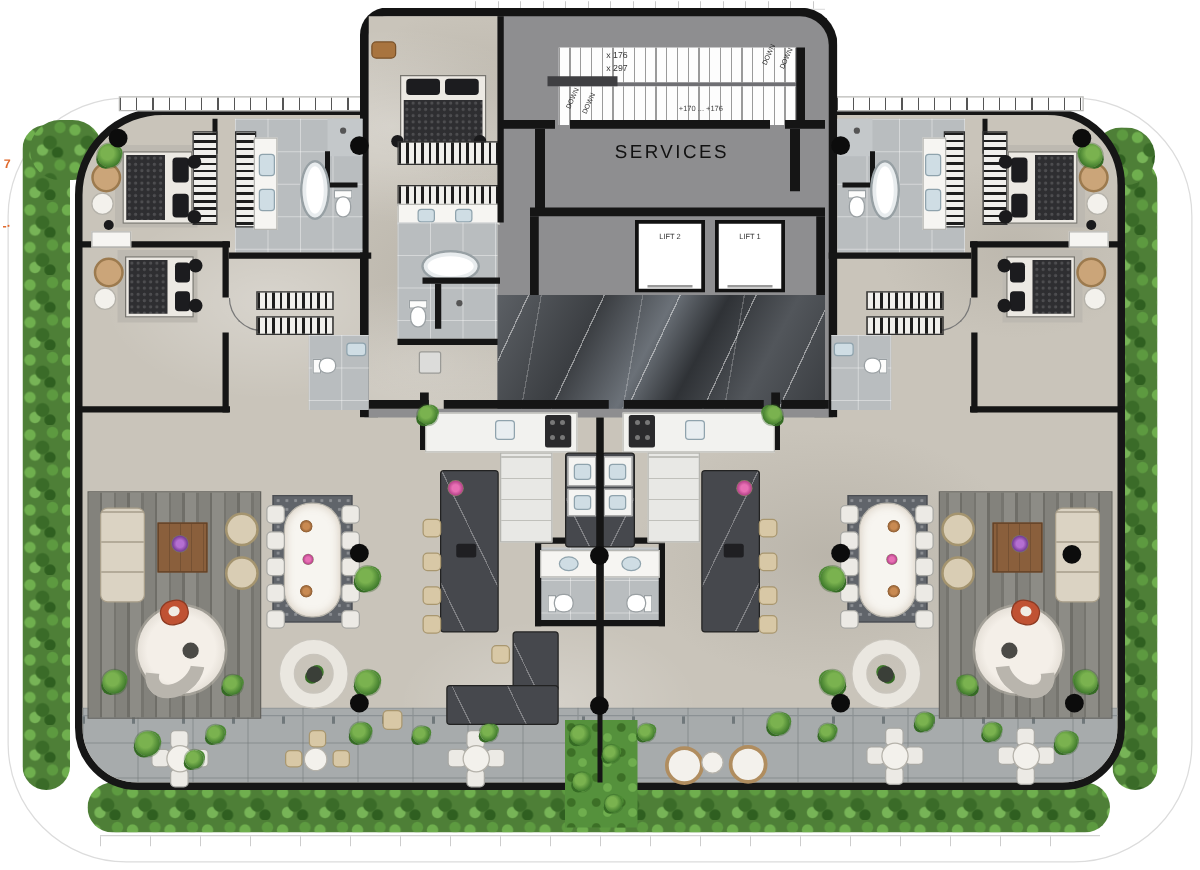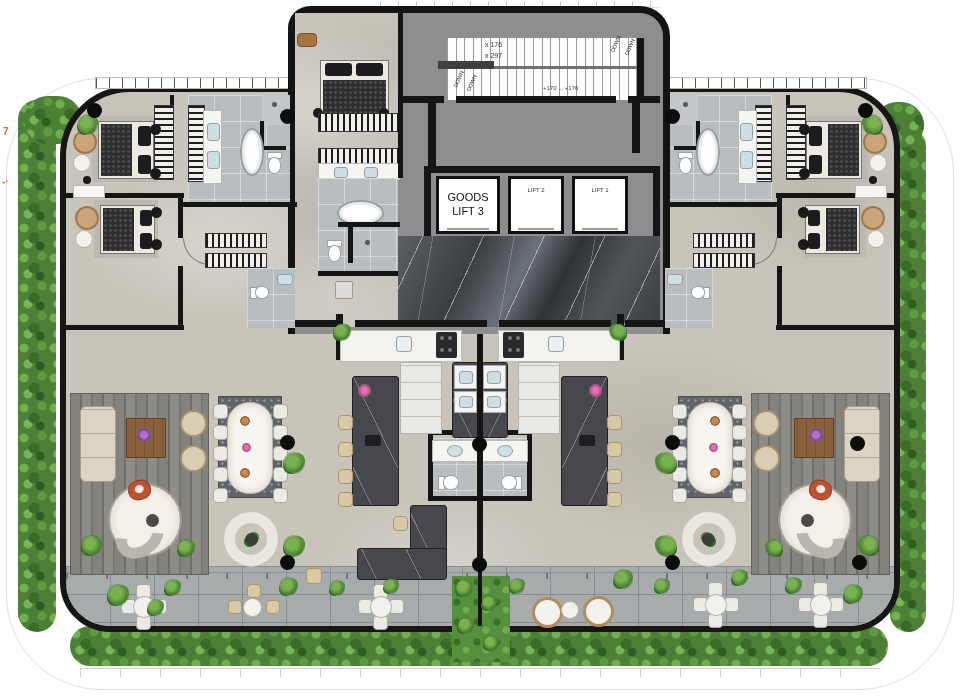--- a/index.html
+++ b/index.html
@@ -135,28 +135,25 @@
     <div class="lbl" style="left:312px;top:28px;font-size:5.5px;color:#222;transform:rotate(-66deg);">DOWN</div>
     <div class="lbl" style="left:326px;top:31px;font-size:5.5px;color:#222;transform:rotate(-66deg);">DOWN</div>
     <div class="lbl" style="left:155px;top:63px;font-size:5.5px;color:#222;transform:rotate(-66deg);">DOWN</div>
     <div class="lbl" style="left:168px;top:67px;font-size:5.5px;color:#222;transform:rotate(-66deg);">DOWN</div>
 
     <div class="w" style="left:105px;top:83px;width:44px;height:7px;"></div>
     <div class="w" style="left:161px;top:83px;width:160px;height:7px;"></div>
     <div class="w" style="left:333px;top:83px;width:32px;height:7px;"></div>
     <div class="w" style="left:133px;top:90px;width:8px;height:64px;"></div>
     <div class="w" style="left:337px;top:90px;width:8px;height:50px;"></div>
+    <div class="lbl" style="left:150px;top:100px;width:185px;height:20px;text-align:center;font-size:15px;letter-spacing:2px;color:#111;">SERVICES</div>
 
     <div class="w" style="left:129px;top:153px;width:236px;height:7px;"></div>
     <div class="w" style="left:129px;top:160px;width:7px;height:68px;"></div>
     <div class="w" style="left:358px;top:160px;width:7px;height:68px;"></div>
-    <div class="a" style="left:141px;top:163px;width:64px;height:58px;background:#fff;border:3px solid #111;box-sizing:border-box;">
-      <div class="lbl" style="left:0;top:12px;width:58px;text-align:center;font-size:11px;line-height:1.25;color:#111;">GOODS LIFT 3</div>
-      <div class="a" style="left:8px;bottom:1px;width:42px;height:2px;background:#999;"></div>
-    </div>
     <div class="a" style="left:213px;top:163px;width:56px;height:58px;background:#fff;border:3px solid #111;box-sizing:border-box;">
       <div class="lbl" style="left:0;top:8px;width:50px;text-align:center;font-size:6px;color:#333;">LIFT 2</div>
       <div class="a" style="left:7px;bottom:1px;width:36px;height:2px;background:#999;"></div>
     </div>
     <div class="a" style="left:277px;top:163px;width:56px;height:58px;background:#fff;border:3px solid #111;box-sizing:border-box;">
       <div class="lbl" style="left:0;top:8px;width:50px;text-align:center;font-size:6px;color:#333;">LIFT 1</div>
       <div class="a" style="left:7px;bottom:1px;width:36px;height:2px;background:#999;"></div>
     </div>
 
     <div class="a marble" style="left:103px;top:223px;width:262px;height:91px;overflow:hidden;"></div>

